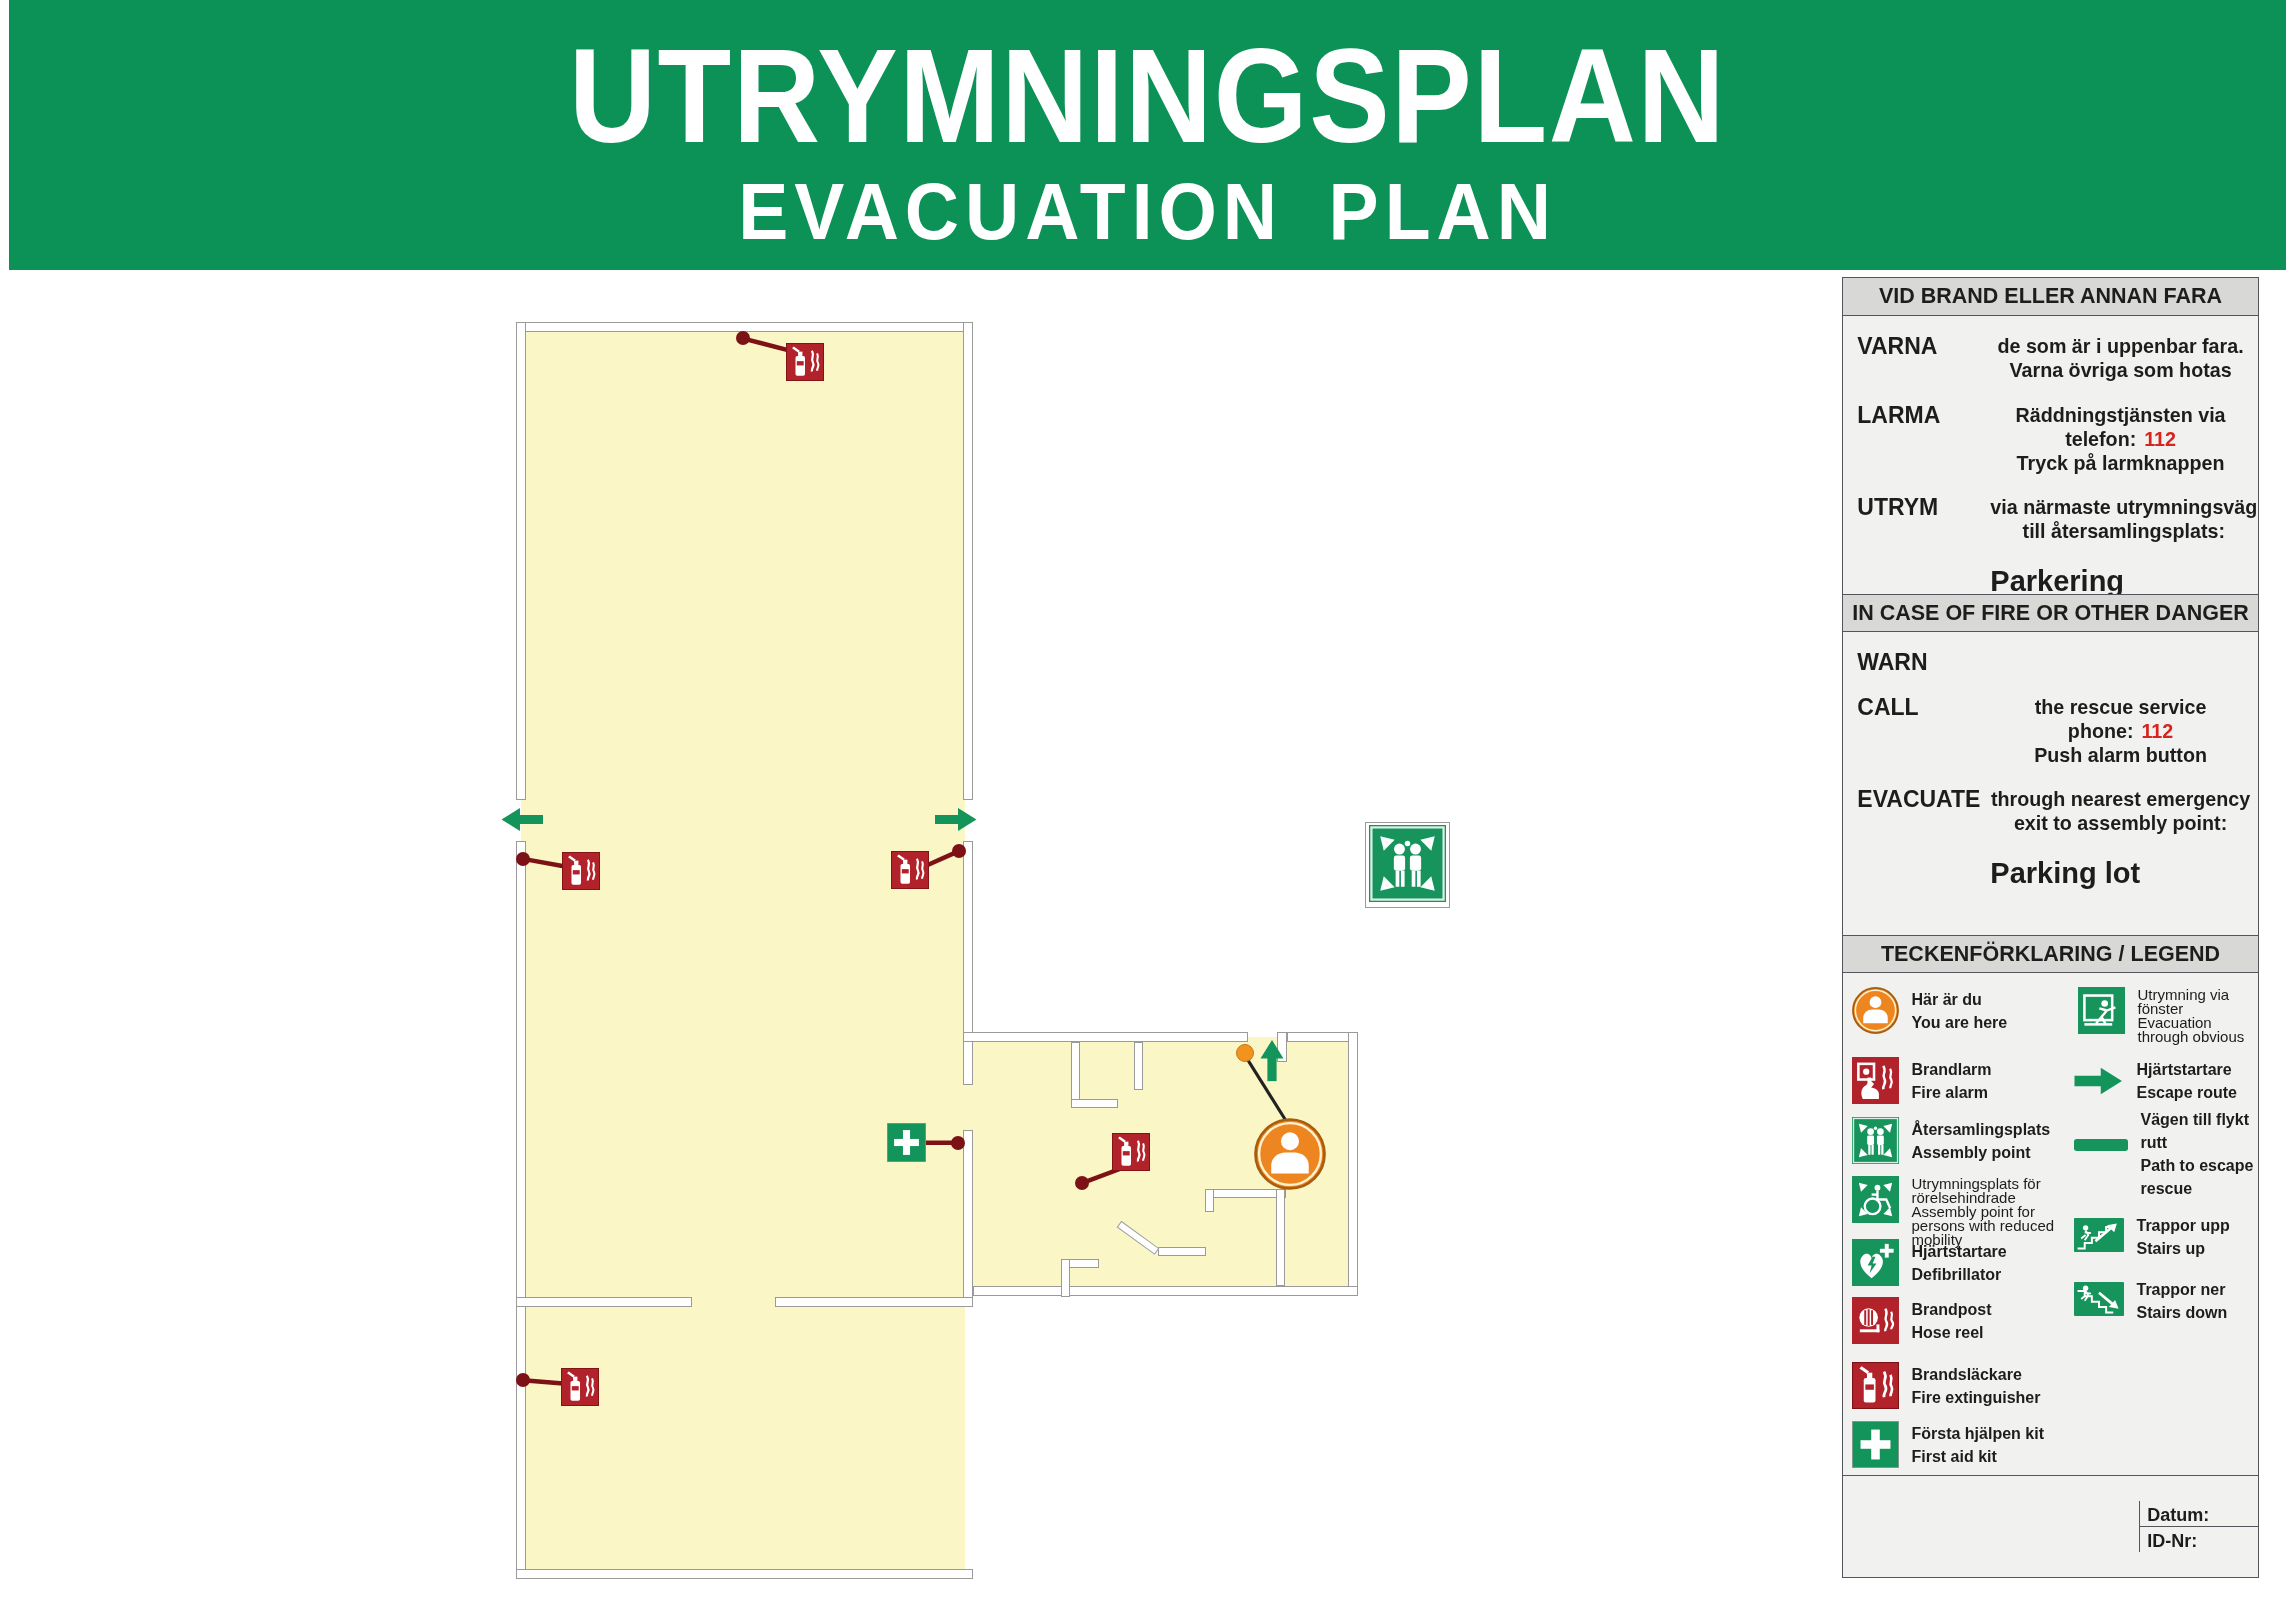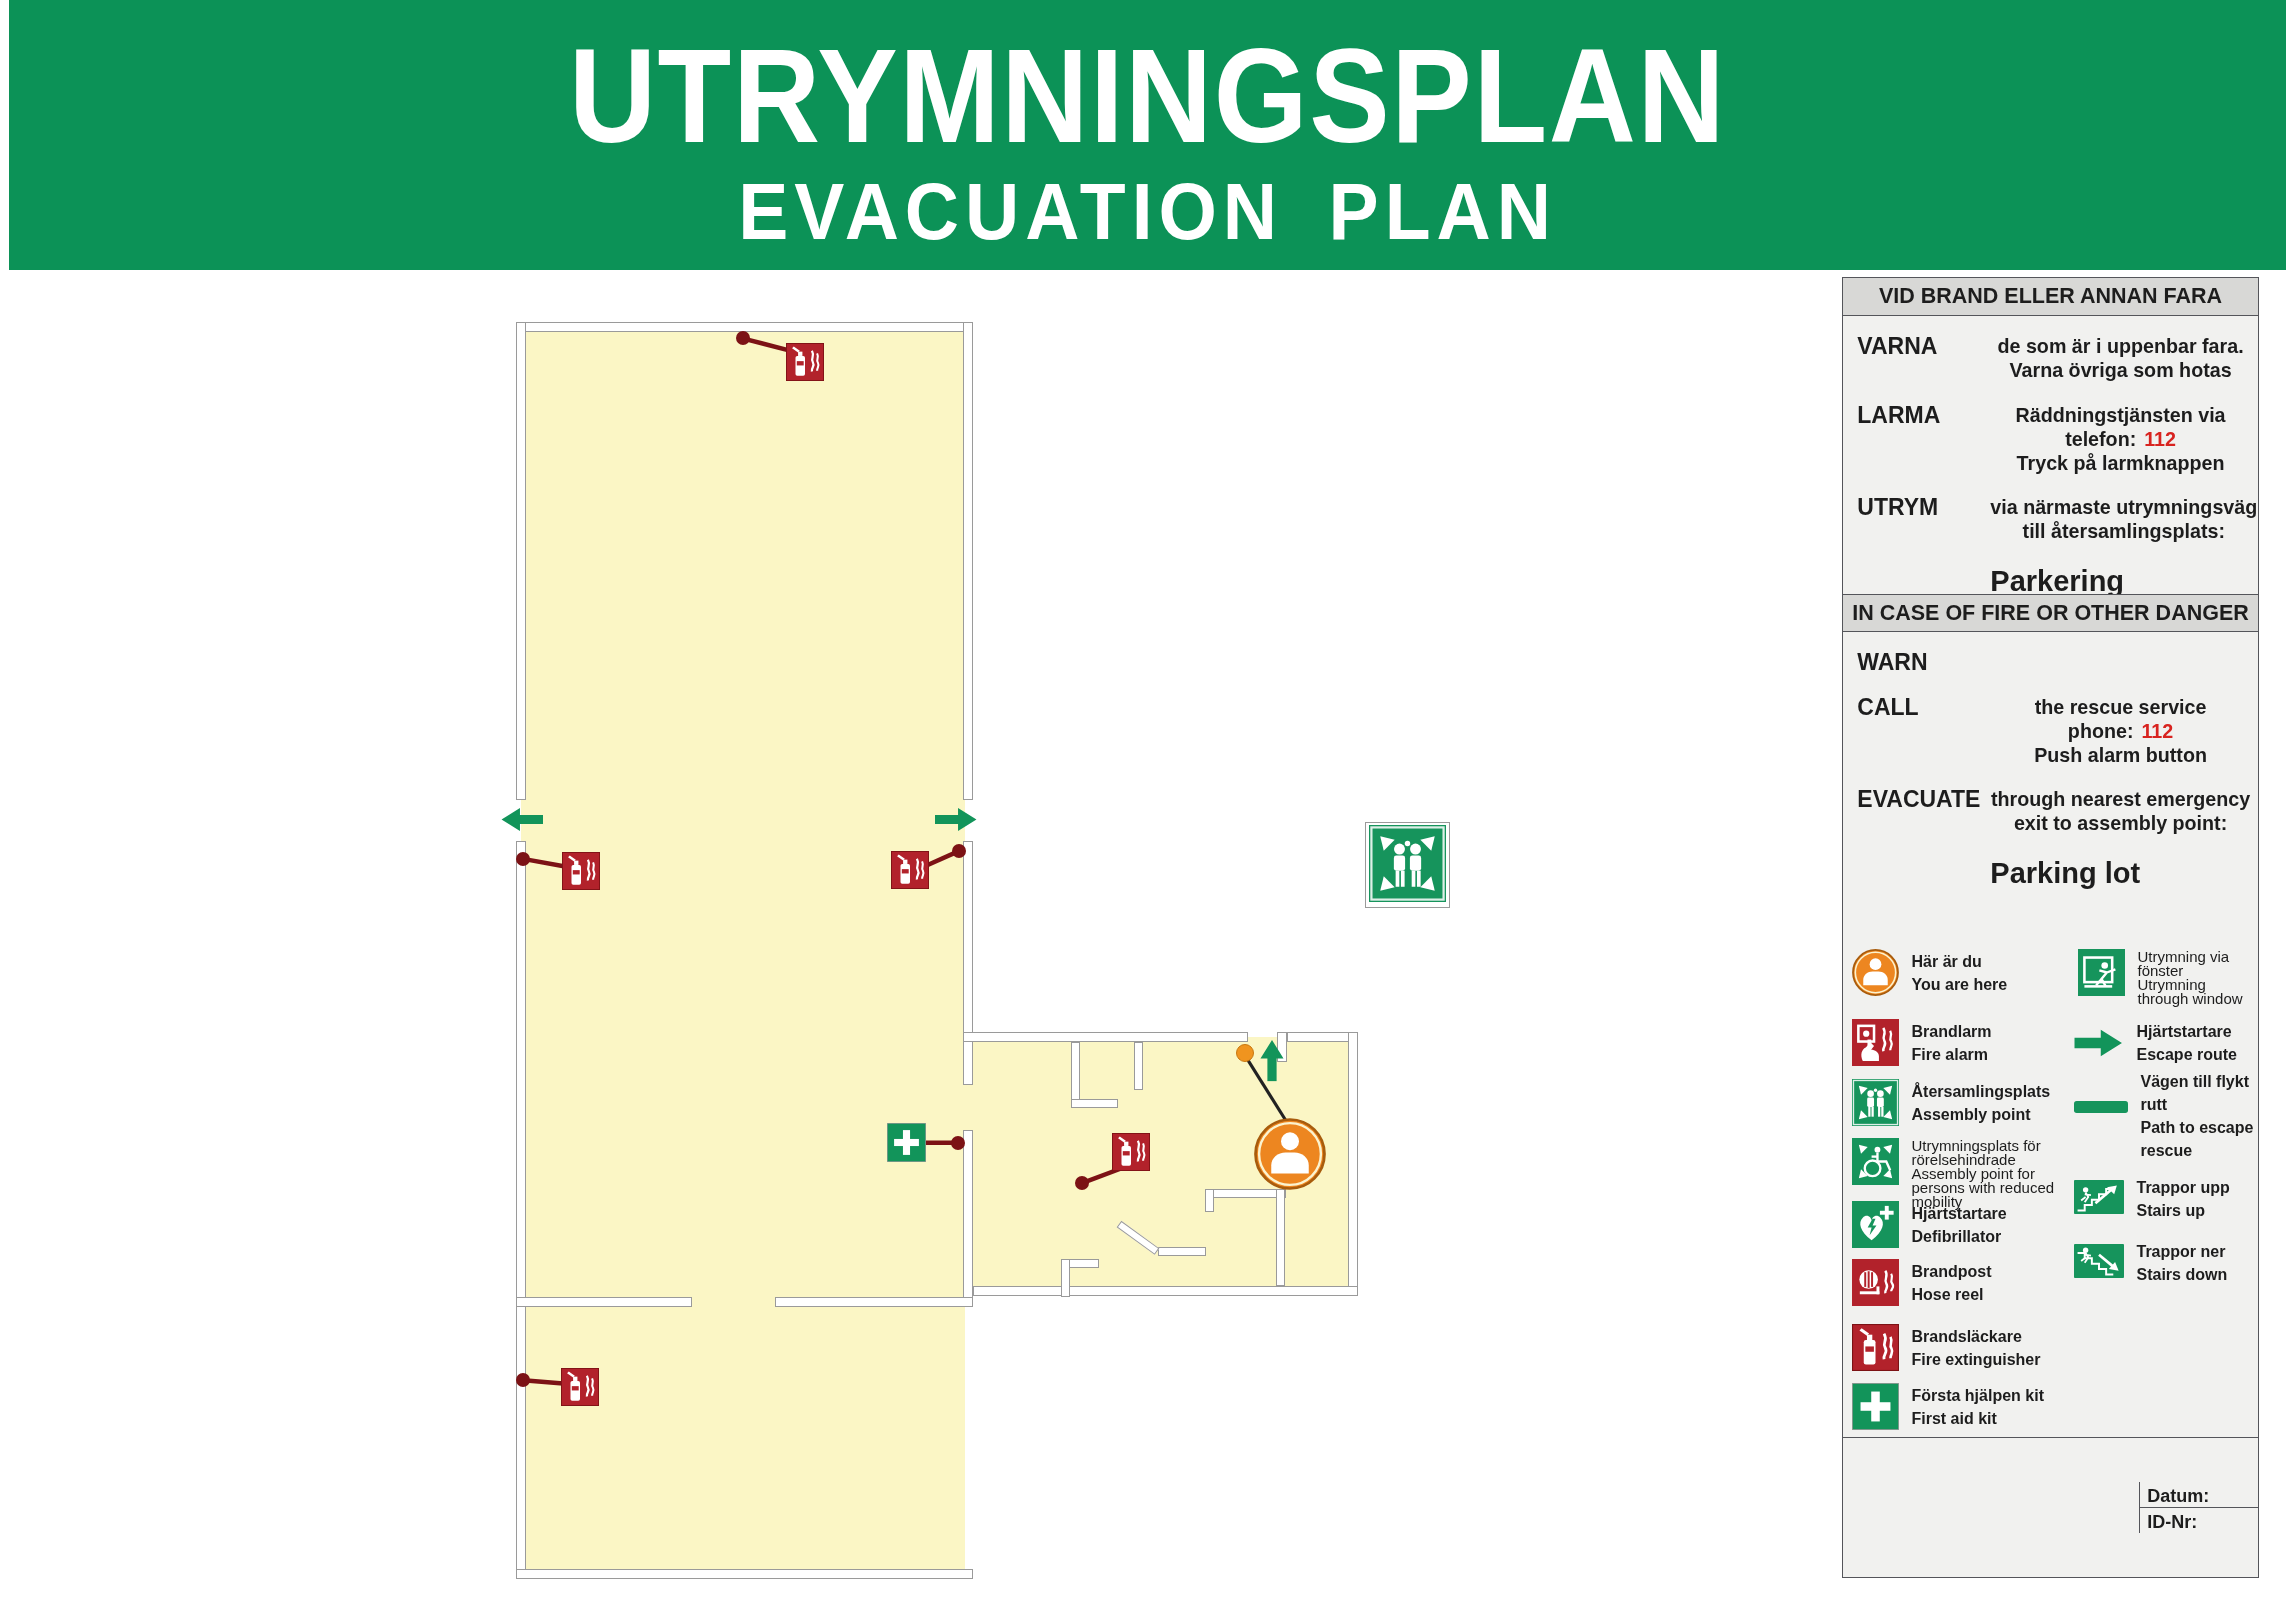--- a/index.html
+++ b/index.html
@@ -332,20 +332,21 @@
       <div class="row">
         <div class="lbl">EVACUATE</div>
         <div class="txt">
           <div class="ln">through nearest emergency</div>
           <div class="ln">exit to assembly point:</div>
         </div>
       </div>
       <div class="assembly">Parking lot</div>
     </div>
 
+    <div class="band">TECKENFÖRKLARING / LEGEND</div>
 
     <div class="legend">
 
       <div class="li" style="left:9px;top:14.3px">
         <span class="ic"><svg width="47" height="47" viewBox="0 0 52 52">
               <use href="#s-yah"></use>
             </svg></span>
         <span class="lb lbw">
             <span class="l1">Här är du</span>
             <span class="l1">You are here</span>
@@ -414,21 +415,21 @@
             <span class="l1">First aid kit</span>
           </span>
       </div>
 
       <div class="li" style="left:235px;top:14.3px">
         <span class="ic"><svg width="47" height="47" viewBox="0 0 44 44">
               <use href="#s-win"></use>
             </svg></span>
         <span class="lb lbr">
             <span class="sm">Utrymning via fönster</span>
-            <span class="sm">Utrymning through window</span>
+            <span class="sm">Evacuation through obvious</span>
           </span>
       </div>
       <div class="li" style="left:231px;top:84px">
         <span class="ic" style="margin-top:9px"><svg width="50" height="30" viewBox="0 0 56 34">
               <use href="#s-arr"></use>
             </svg></span>
         <span class="lb lbr">
             <span class="l1 wrap">Hjärtstartare</span>
             <span class="l1 wrap">Escape route</span>
           </span>

